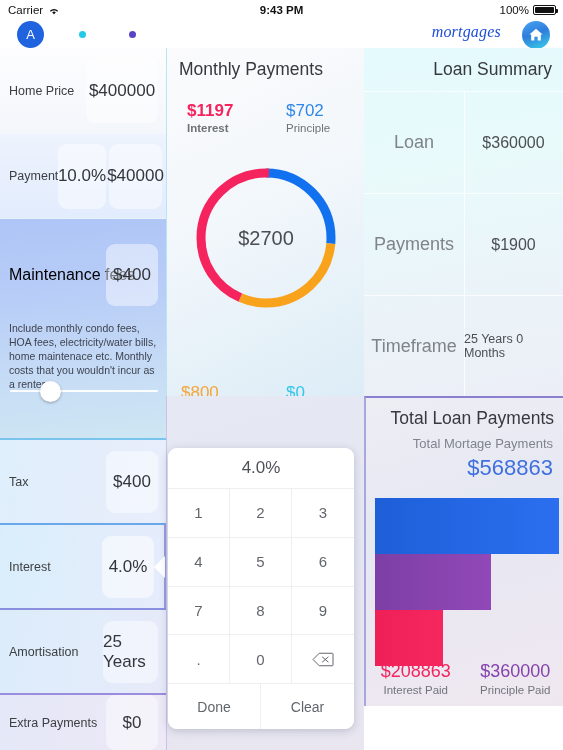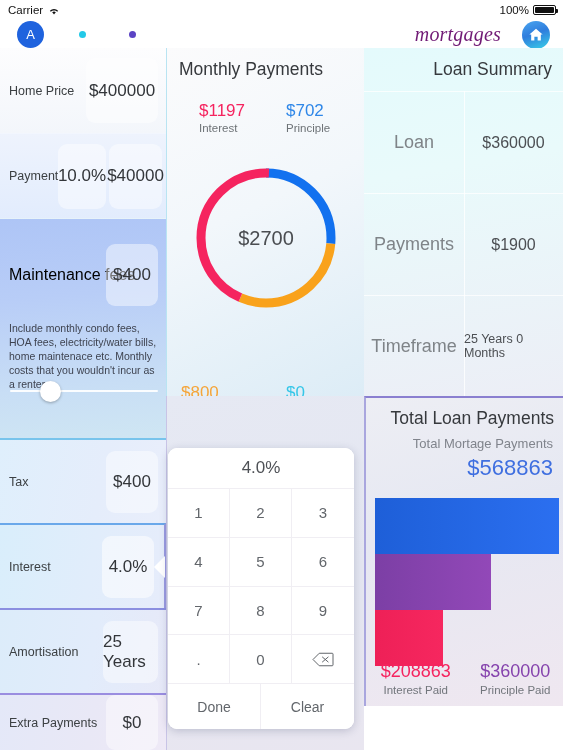--- a/index.html
+++ b/index.html
@@ -34,21 +34,21 @@
     position: absolute; left: 17px; top: 1px; width: 27px; height: 27px;
     border-radius: 50%; background: #1f63de;
     color: #fff; font-size: 13px; display: flex; align-items: center; justify-content: center;
   }
   .dot { position: absolute; border-radius: 50%; top: 11px; }
   .dot1 { left: 79px; width: 7px; height: 7px; background: #23c9e8; }
   .dot2 { left: 129px; width: 7px; height: 7px; background: #5b44c4; }
   .brand {
     position: absolute; right: 62px; top: 3px;
     font-family: "Liberation Serif", serif;
-    font-style: italic; font-size: 20px; color: #701a75; letter-spacing: .2px;
+    font-style: italic; font-size: 16px; color: #1d4ed8; letter-spacing: .2px;
   }
   .homebtn {
     position: absolute; right: 13px; top: 1px; width: 28px; height: 28px; border-radius: 50%;
     background: linear-gradient(160deg, #4aa6f0 0%, #2f7ddd 45%, #39d2e8 100%);
     display: flex; align-items: center; justify-content: center;
   }
   .home-glyph { width: 16px; height: 14px; position: relative; }
   .home-glyph svg { display: block; }
 
   
@@ -174,20 +174,21 @@
   <div class="statusbar">
     <div class="sb-left">
       <span>Carrier</span>
       <span class="wifi-ico">
         <svg viewBox="0 0 16 12" width="12" height="10">
             <path d="M8 10.5 5.6 7.8a3.6 3.6 0 0 1 4.8 0z" fill="#111"></path>
             <path d="M8 5.2c1.7 0 3.2.6 4.3 1.7l1.2-1.4A8 8 0 0 0 8 3.2a8 8 0 0 0-5.5 2.3l1.2 1.4A6.1 6.1 0 0 1 8 5.2z" fill="#111"></path>
           </svg>
       </span>
     </div>
+    <div class="sb-center">9:43 PM</div>
     <div class="sb-right">
       <span>100%</span>
       <span class="batt">
           <span class="batt-fill"></span>
         </span>
     </div>
   </div>
 
   <div class="navbar">
     <div class="avatar">A</div>
@@ -246,21 +247,21 @@
 
       <div class="srow" style="top:645px;height:57px;background:linear-gradient(100deg,#e4e8f8 0%,#e9e8f6 55%,#eee9f6 100%);border-top:2px solid #9a8de0;">
         <span class="slabel">Extra Payments</span>
         <span class="pill" style="position:absolute;right:8px;width:52px;height:55px;">$0</span>
       </div>
     </div>
 
     <div class="panel-monthly">
       <div class="panel-title mp-title">Monthly Payments</div>
 
-      <div class="kv" style="left:32px;top:53px;">
+      <div class="kv" style="left:20px;top:53px;font-weight:bold;">
         <div class="kvval" style="color:#f5245f;">$1197</div>
         <div class="kvlab">Interest</div>
       </div>
 
       <div class="kv" style="left:119px;top:53px;">
         <div class="kvval" style="color:#2f87e8;">$702</div>
         <div class="kvlab">Principle</div>
       </div>
 
       <div class="donut-wrap">

